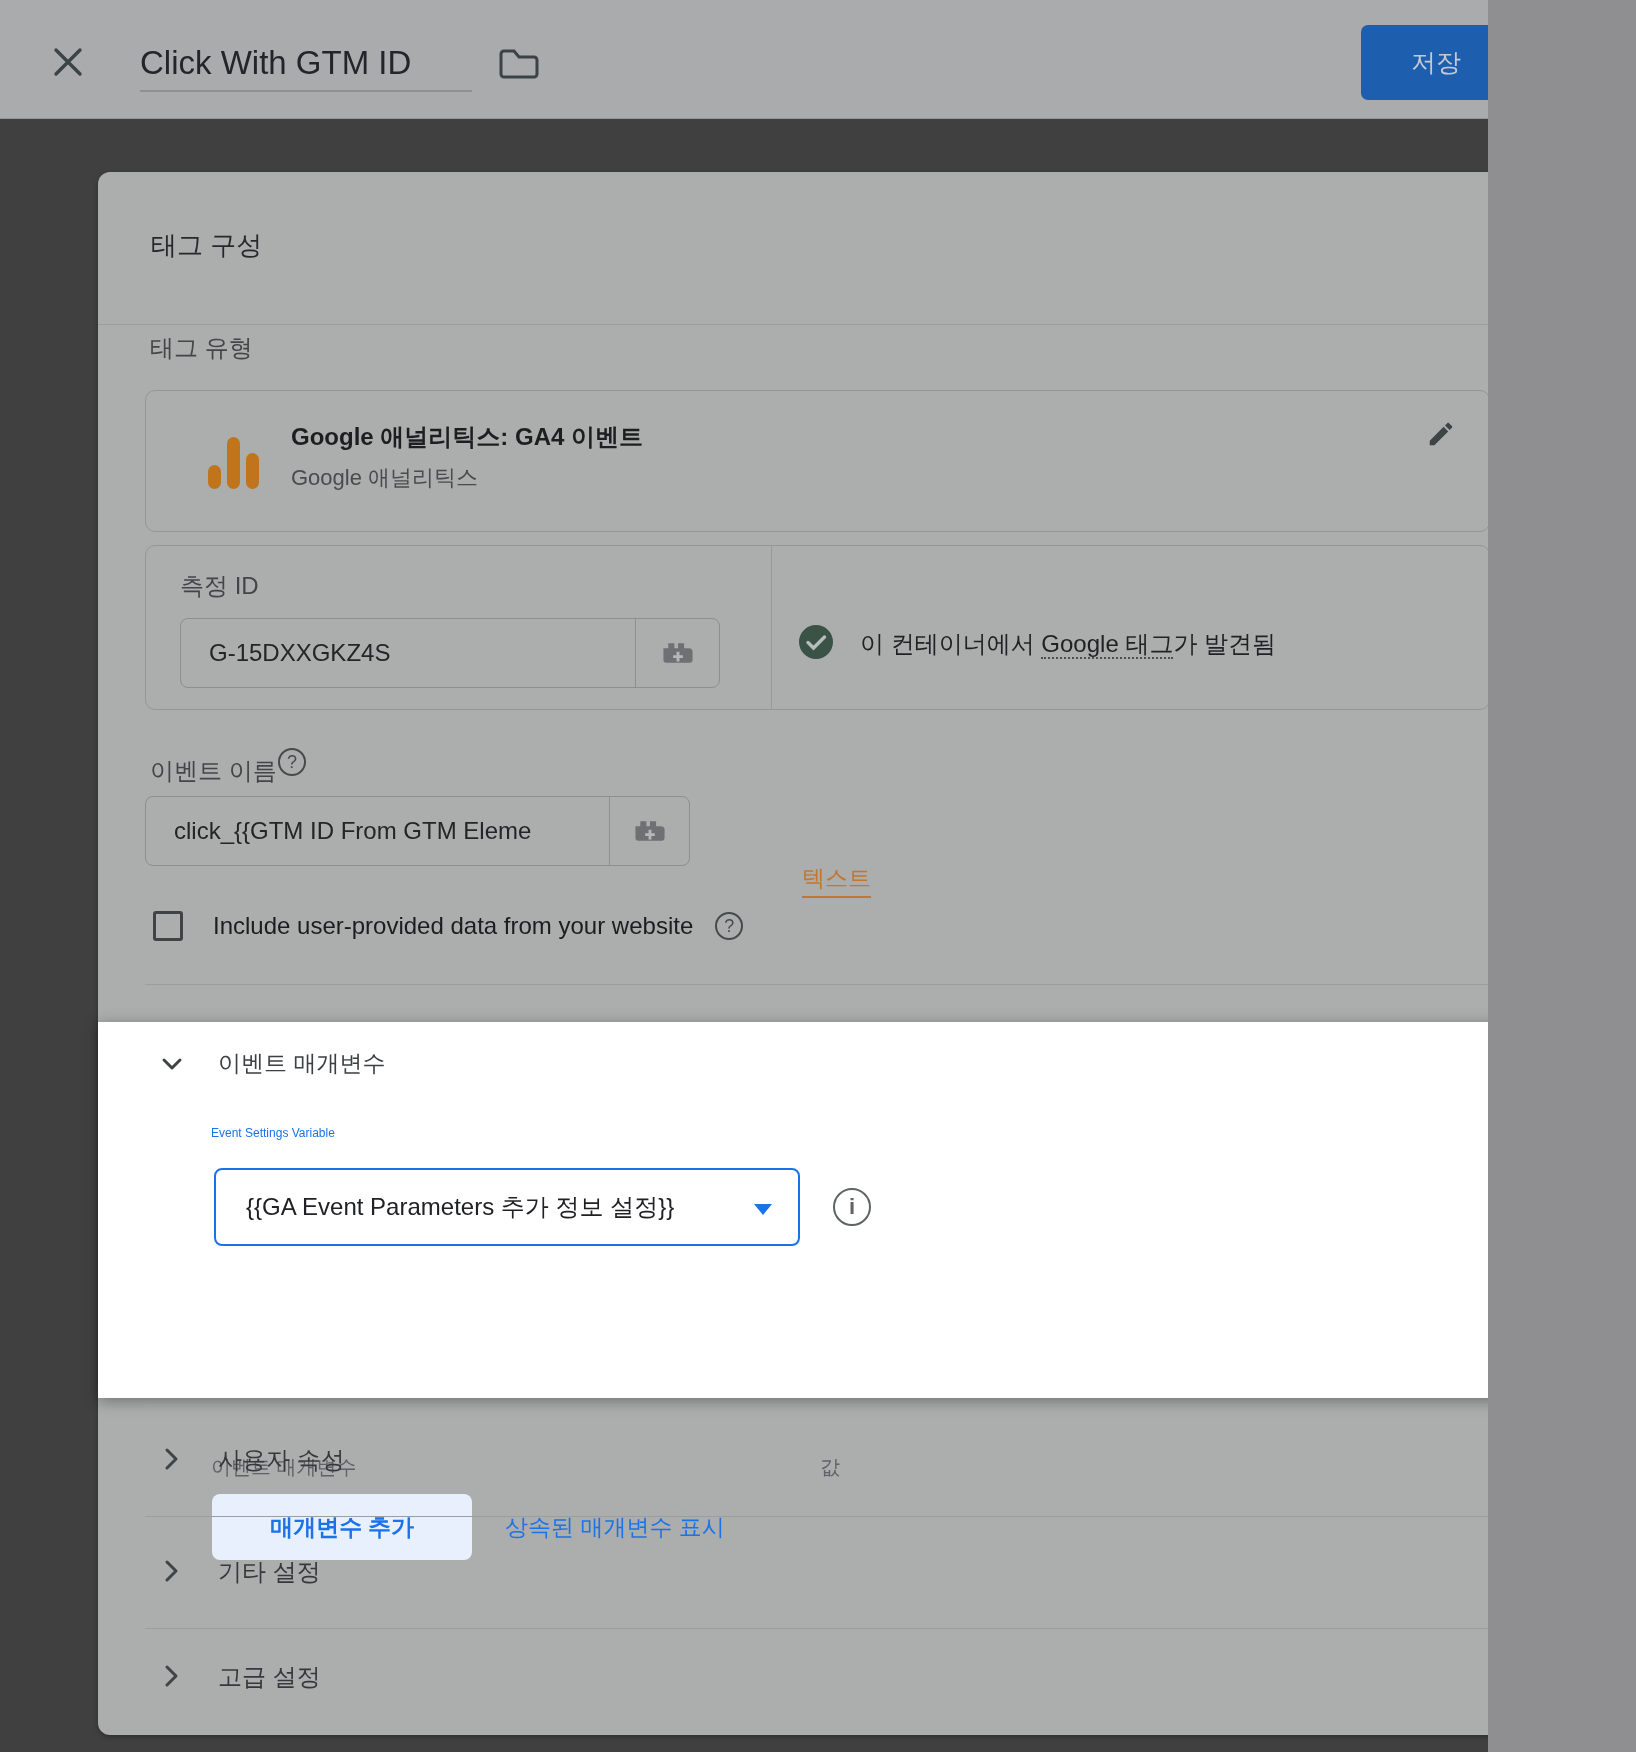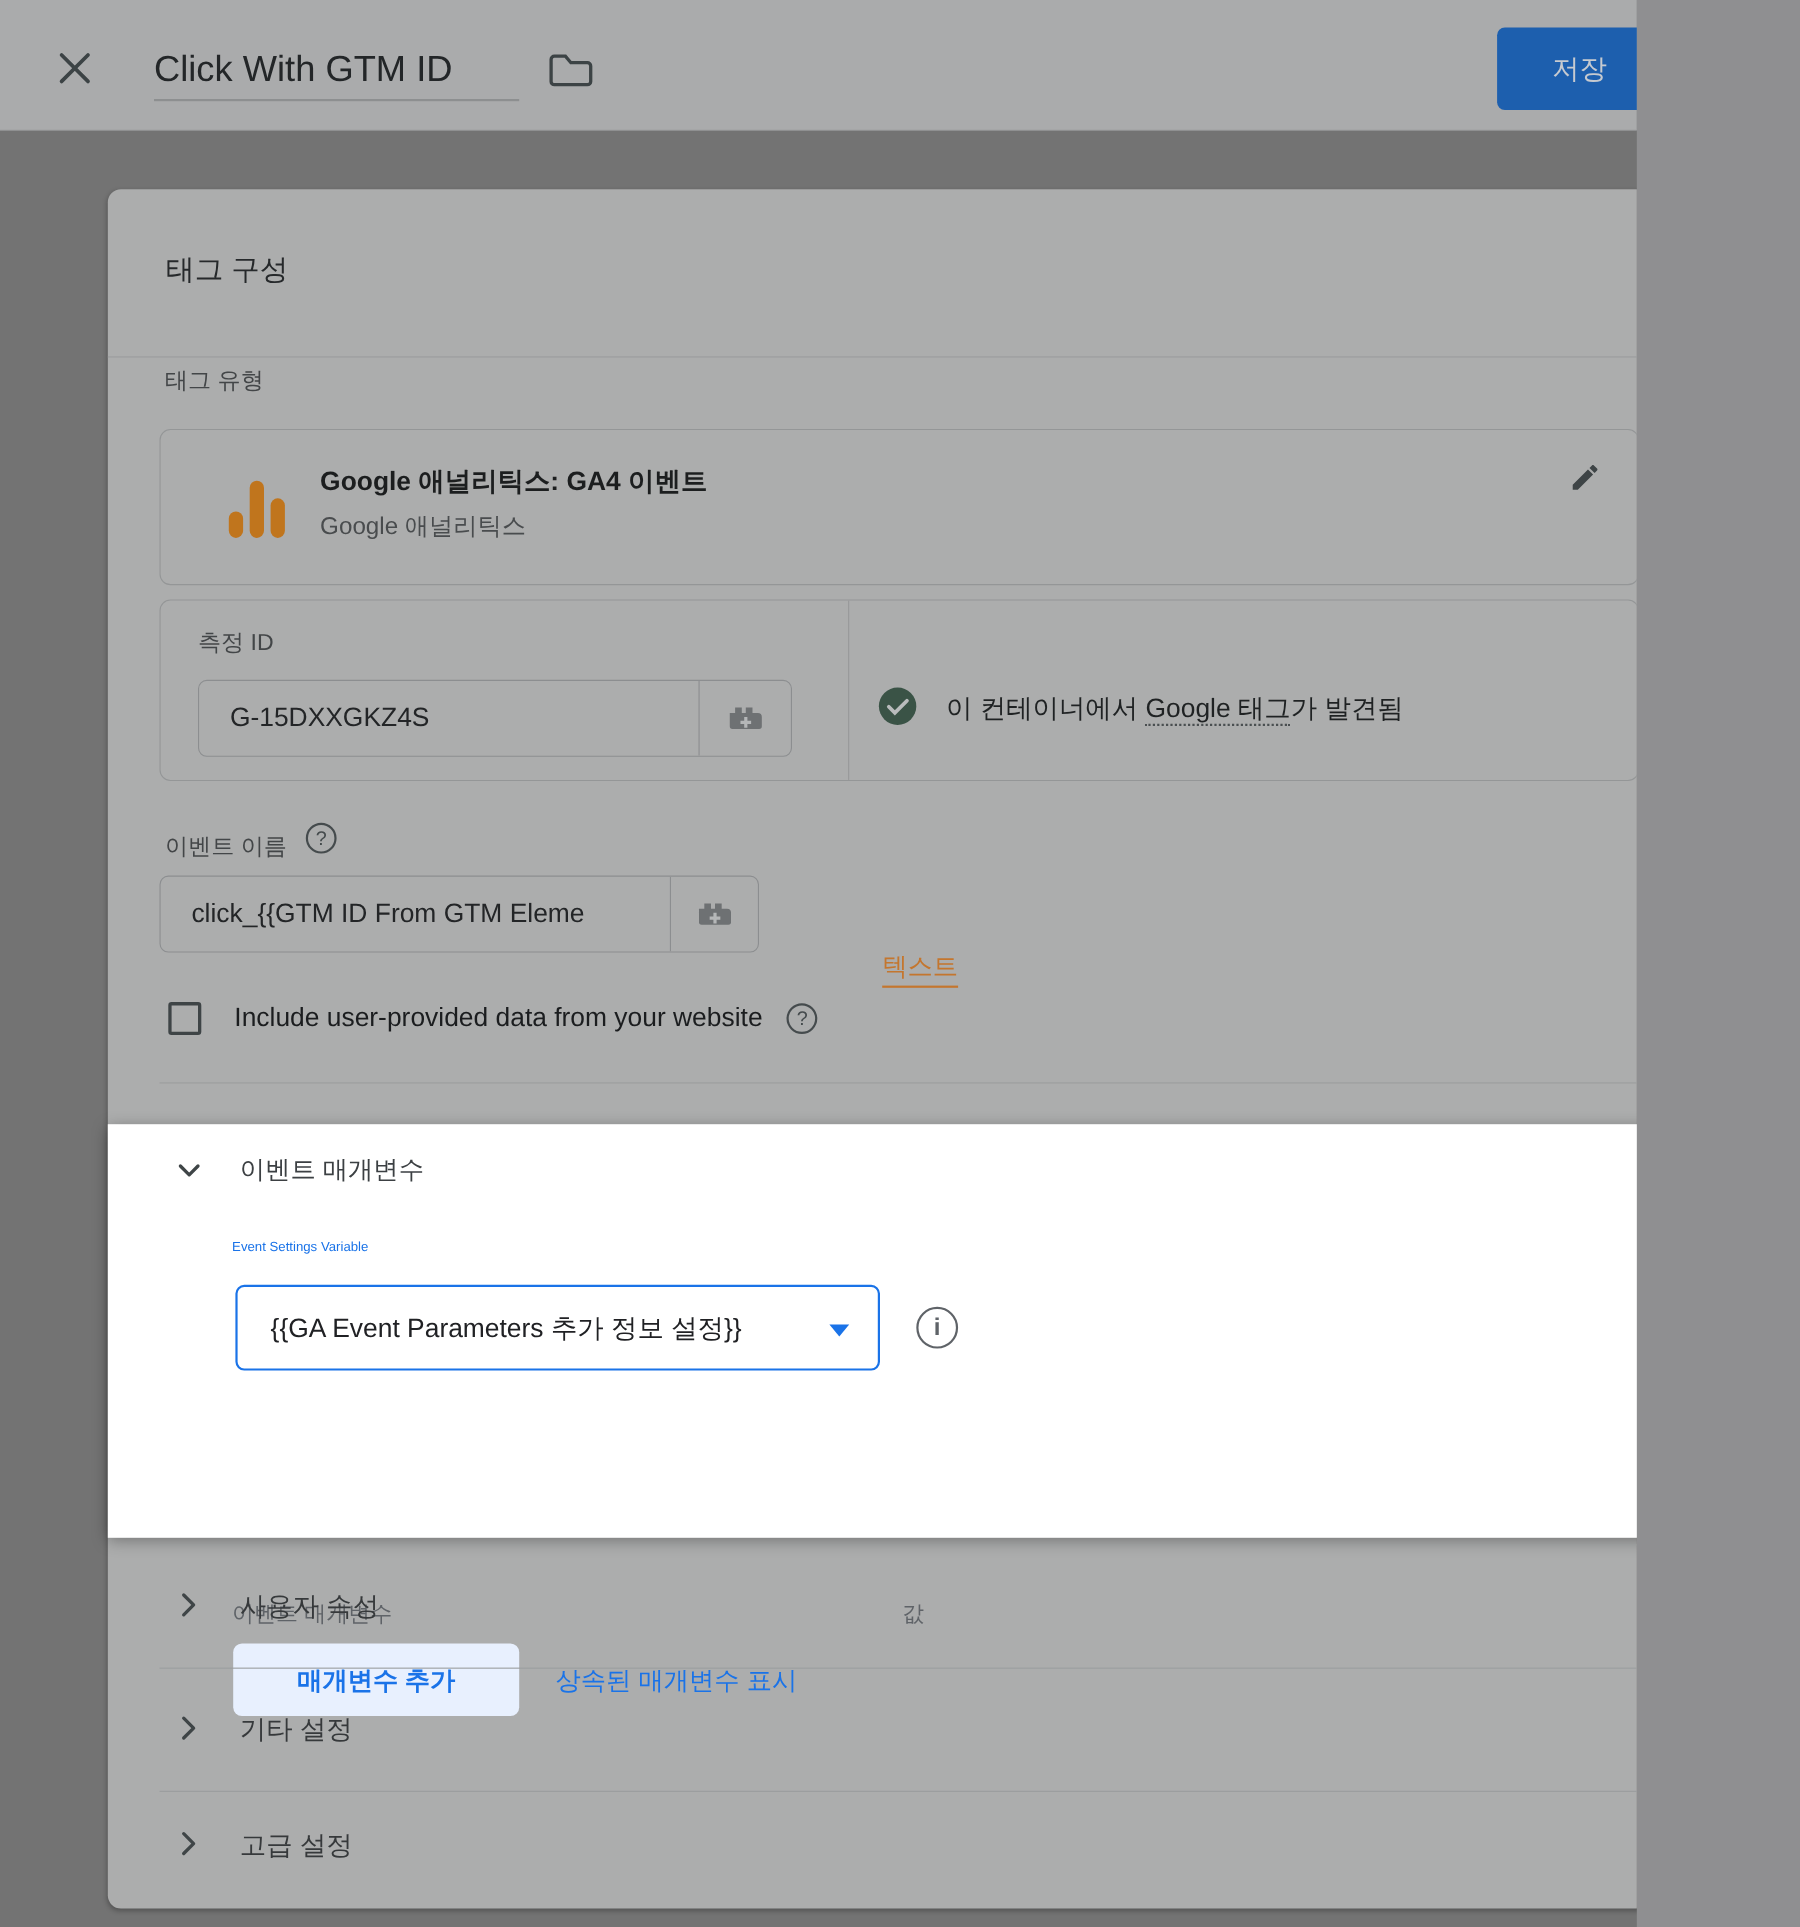--- a/index.html
+++ b/index.html
@@ -1,17 +1,17 @@
 <!DOCTYPE html>
 <html><head>
 <meta charset="utf-8">
 <style>
   * { margin:0; padding:0; box-sizing:border-box; }
   body { font-family:"Liberation Sans","DejaVu Sans",sans-serif; background:#8f8f91; }
-  .screen { position:relative; width:1488px; height:1752px; background:#737373; overflow:hidden;padding-left:23px; }
+  .screen { position:relative; width:1488px; height:1752px; background:#404040; overflow:hidden;padding-left:23px; }
 
   
   .topbar { position:absolute; left:0; top:0; width:1636px; height:118px;
             background:#aaabac; box-shadow:0 1px 0 #939495; }
   .close-btn { position:absolute; left:48px; top:42px; width:40px; height:40px; cursor:pointer; }
   .tag-name { position:absolute; left:140px; top:34px; width:332px; height:58px;
               font-size:33px; color:#232628; line-height:58px;
               border-bottom:2px solid #8d8f90; white-space:nowrap; }
   .folder-ic { position:absolute; left:498px; top:46px; width:42px; height:36px; }
   .save-btn { position:absolute; left:1361px; top:25px; width:150px; height:75px;
@@ -21,21 +21,21 @@
   .kebab i { position:absolute; left:11px; width:8px; height:8px; border-radius:50%; background:#3c4243; }
   .kebab i:nth-child(1){top:8px} .kebab i:nth-child(2){top:24px} .kebab i:nth-child(3){top:40px}
 
   
   .card { position:absolute; left:98px; top:172px; width:1439px; height:1563px;
           background:#acadad; border-radius:12px; box-shadow:0 2px 5px rgba(0,0,0,.28); }
   .panel-head { position:absolute; left:0; top:0; width:100%; height:153px;
                 border-bottom:1px solid #9a9c9d; }
   .panel-title { position:absolute; left:53px; top:56px; font-size:26px; color:#26292b; }
 
-  .field-label { position:absolute; font-size:21px; color:#434648; }
+  .field-label { position:absolute; font-size:24px; color:#434648; }
 
   .tagtype-box { position:absolute; left:47px; top:218px; width:1345px; height:142px;
                  border:1px solid #949697; border-radius:10px; cursor:pointer; }
   .ga-bars { position:absolute; left:60px; top:38px; width:60px; height:64px; }
   .ga-bars i { position:absolute; bottom:4px; width:13px; border-radius:7px; background:#c0751d; }
   .ga-bars i:nth-child(1){ left:2px;  height:24px; }
   .ga-bars i:nth-child(2){ left:21px; height:52px; }
   .ga-bars i:nth-child(3){ left:40px; height:36px; }
   .tagtype-name { position:absolute; left:145px; top:30px; font-size:24px; font-weight:bold; color:#1c1e1f; }
   .tagtype-vendor { position:absolute; left:145px; top:72px; font-size:22px; color:#494c4e; }

